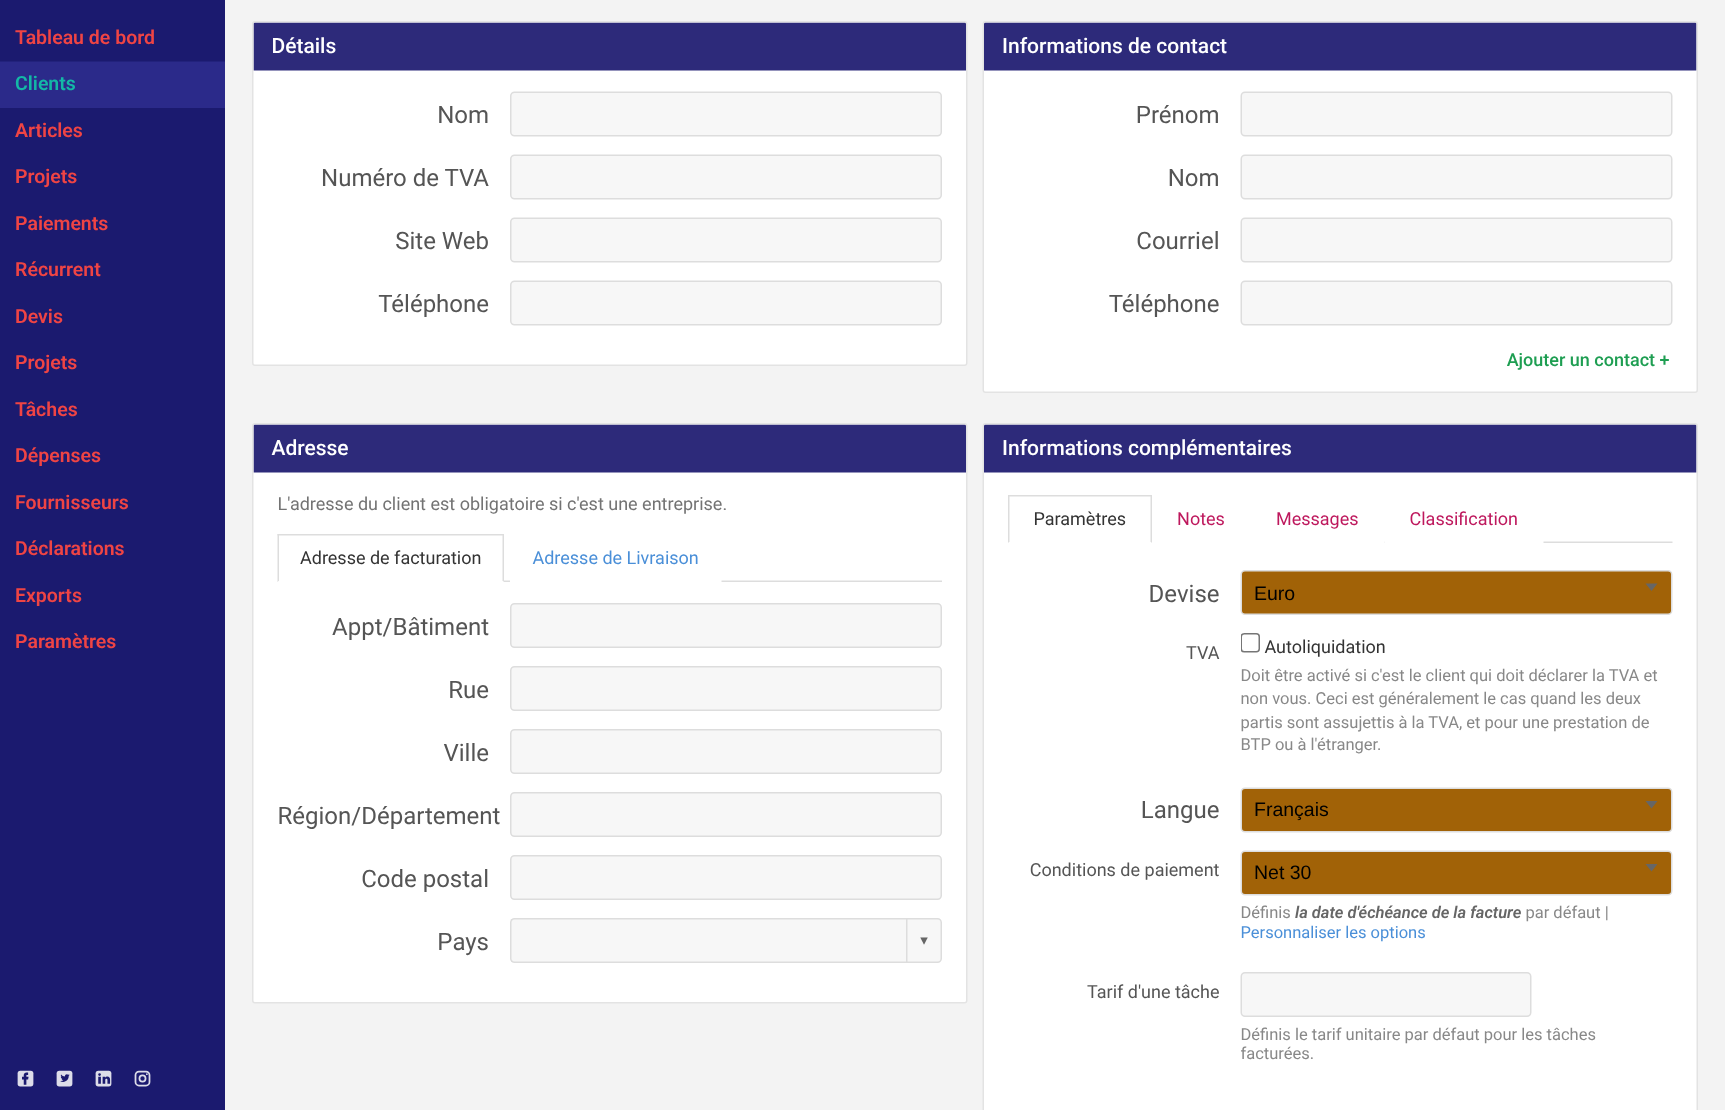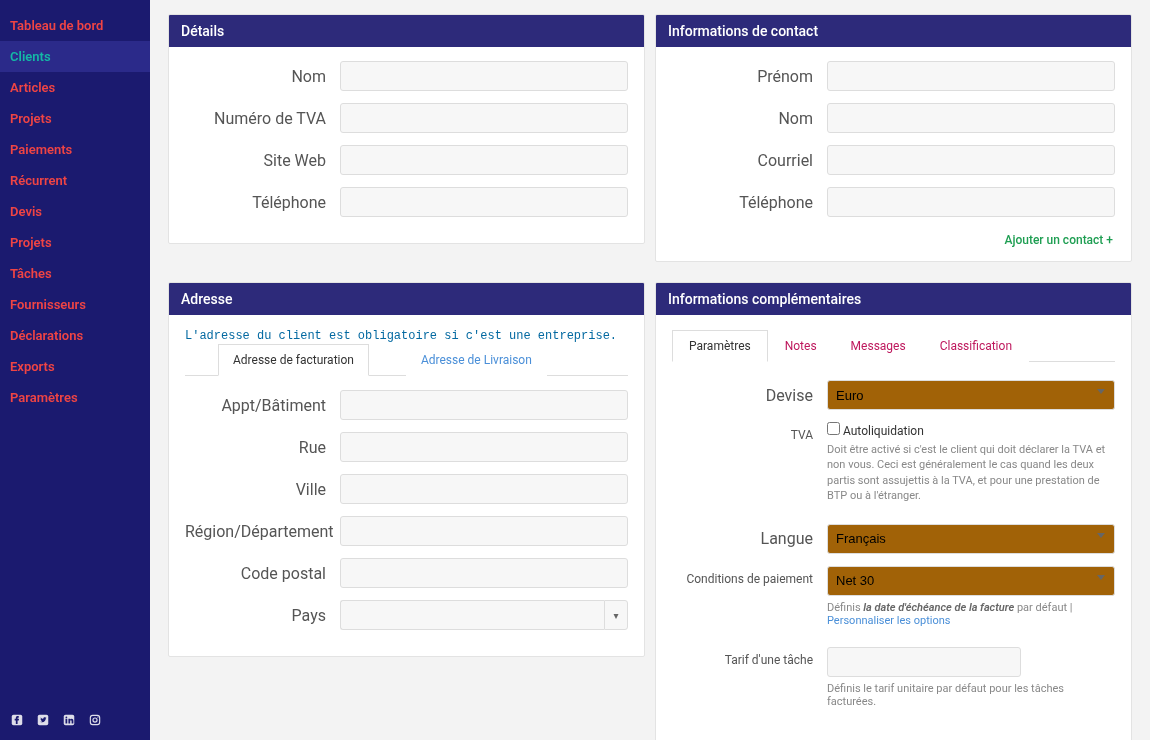--- a/index.html
+++ b/index.html
@@ -88,41 +88,39 @@
   text-align: right;
   color: #1e9e52;
   font-size: 12px;
   font-weight: 500;
   padding: 4px 2px 0;
   cursor: pointer;
 }
 
 .muted-note {
   font-size: 12px;
-  color: #0369a1;
-  margin-bottom: 0;
-  font-family: Liberation Mono, monospace;
+  color: #737373;
+  margin-bottom: 12px;
 }
 
 .tabs {
   display: flex;
   border-bottom: 1px solid #ddd;
   margin-bottom: 14px;
 }
 .tab {
   padding: 8px 14px;
   font-size: 12px;
   cursor: pointer;
   margin-right: 4px;
   border: 1px solid transparent;
   border-bottom: none;
   position: relative;
   top: 1px;
   background: #fff;
-  margin-left: 33px;
 }
 .tab.active {
   border-color: #ddd;
   border-bottom: 1px solid #fff;
   color: #333;
 }
 .tab.inactive { color: #4a8fd8; }
 
 .select-wrap {
   flex: 1;
@@ -200,20 +198,21 @@
 <nav class="sidebar">
   <div class="sidebar-item">Tableau de bord</div>
   <div class="sidebar-item active">Clients</div>
   <div class="sidebar-item">Articles</div>
   <div class="sidebar-item">Projets</div>
   <div class="sidebar-item">Paiements</div>
   <div class="sidebar-item">Récurrent</div>
   <div class="sidebar-item">Devis</div>
   <div class="sidebar-item">Projets</div>
   <div class="sidebar-item">Tâches</div>
+  <div class="sidebar-item">Dépenses</div>
   <div class="sidebar-item">Fournisseurs</div>
   <div class="sidebar-item">Déclarations</div>
   <div class="sidebar-item">Exports</div>
   <div class="sidebar-item">Paramètres</div>
   <div class="sidebar-footer">
     <span class="sicon"><svg width="14" height="14" viewBox="0 0 24 24" fill="#fff">
           <rect x="3" y="3" width="18" height="18" rx="3"></rect>
           <path d="M13 8h2V5h-2c-1.5 0-3 1-3 3v2H8v3h2v6h3v-6h2l.5-3H13V8.5c0-.4.3-.5.5-.5" fill="#1b1a6f"></path>
         </svg></span>
     <span class="sicon"><svg width="14" height="14" viewBox="0 0 24 24" fill="#fff">

